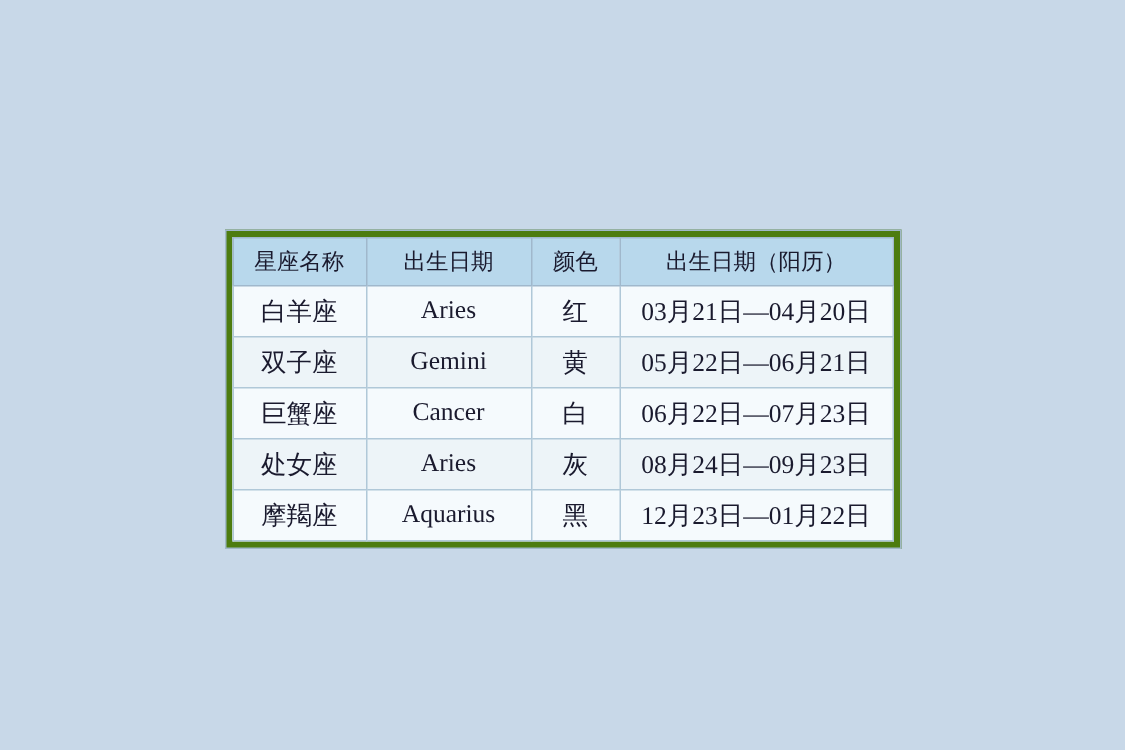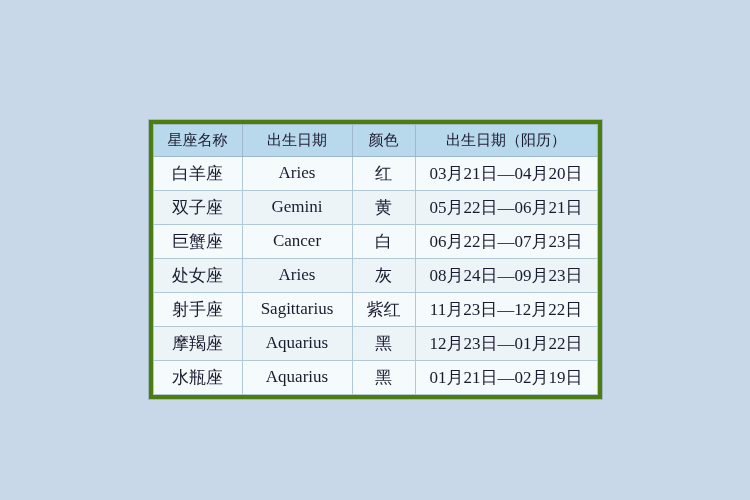--- a/index.html
+++ b/index.html
@@ -90,32 +90,20 @@
           <td class="col-color">白</td>
           <td class="col-date">06月22日—07月23日</td>
         </tr>
         <tr>
           <td class="col-zh">处女座</td>
           <td class="col-en">Aries</td>
           <td class="col-color">灰</td>
           <td class="col-date">08月24日—09月23日</td>
         </tr>
         <tr>
-          <td class="col-zh">射手座</td>
-          <td class="col-en">Sagittarius</td>
-          <td class="col-color">紫红</td>
-          <td class="col-date">11月23日—12月22日</td>
-        </tr>
-        <tr>
           <td class="col-zh">摩羯座</td>
           <td class="col-en">Aquarius</td>
           <td class="col-color">黑</td>
           <td class="col-date">12月23日—01月22日</td>
-        </tr>
-        <tr>
-          <td class="col-zh">水瓶座</td>
-          <td class="col-en">Aquarius</td>
-          <td class="col-color">黑</td>
-          <td class="col-date">01月21日—02月19日</td>
         </tr>
       </tbody>
   </table>
 </div>
 
 </body></html>

